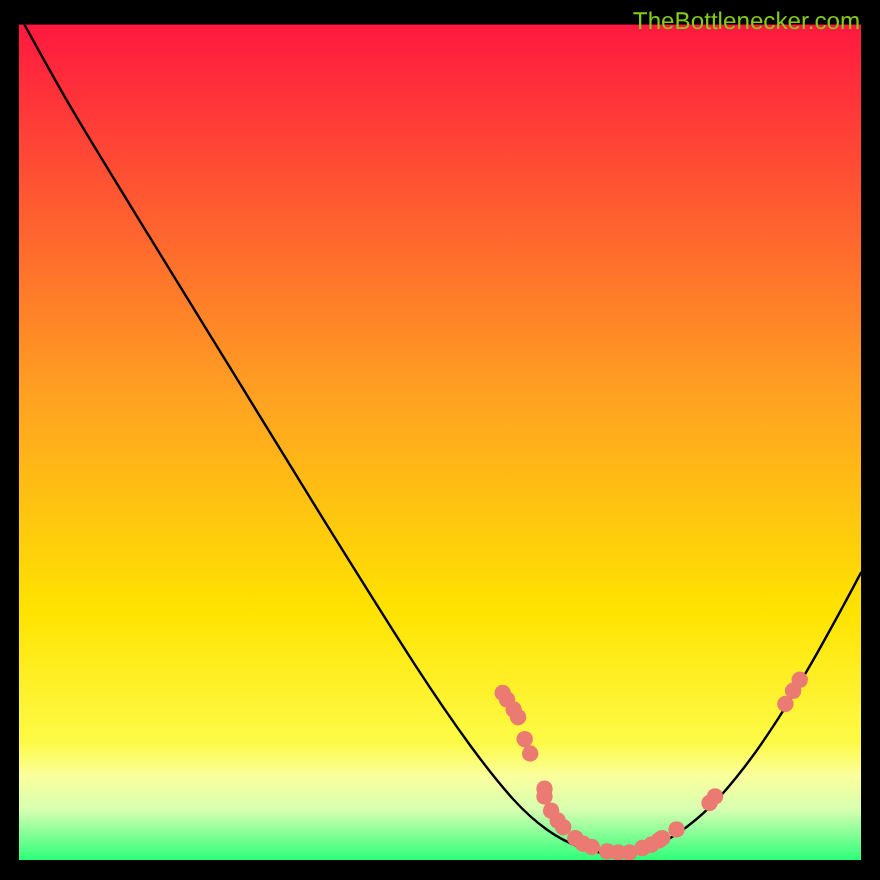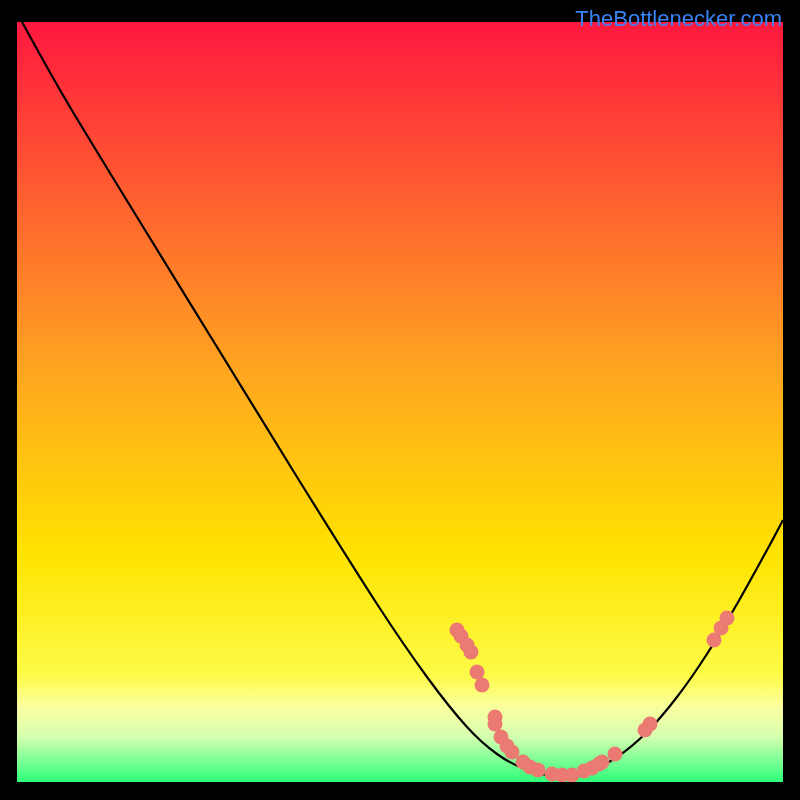--- a/index.html
+++ b/index.html
@@ -1,17 +1,17 @@
 <!DOCTYPE html>
 <html><head>
 <meta charset="utf-8">
 <style>
   * { margin: 0; padding: 0; box-sizing: border-box; }
   body { width: 800px; height: 800px; background: #000; position: relative; font-family: Arial, sans-serif; }
-  .watermark { position: absolute; top: 6px; right: 18px; color: #3b82f6; font-size: 22px; font-weight: 500; z-index: 10; }
+  .watermark { position: absolute; top: 6px; right: 18px; color: #84cc16; font-size: 22px; font-weight: 500; z-index: 10; }
   .plot-area { position: absolute; left: 17px; top: 22px; width: 766px; height: 760px; overflow: hidden; }
   .plot-area svg { display: block; }
 </style>
 </head>
 <body>
 
 <div class="watermark">TheBottlenecker.com</div>
 
 <div class="plot-area">
   <svg width="766" height="760" viewBox="0 0 766 760">

